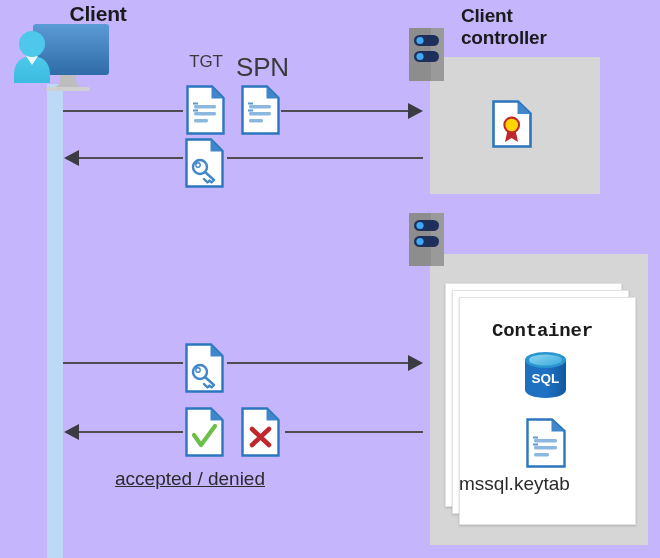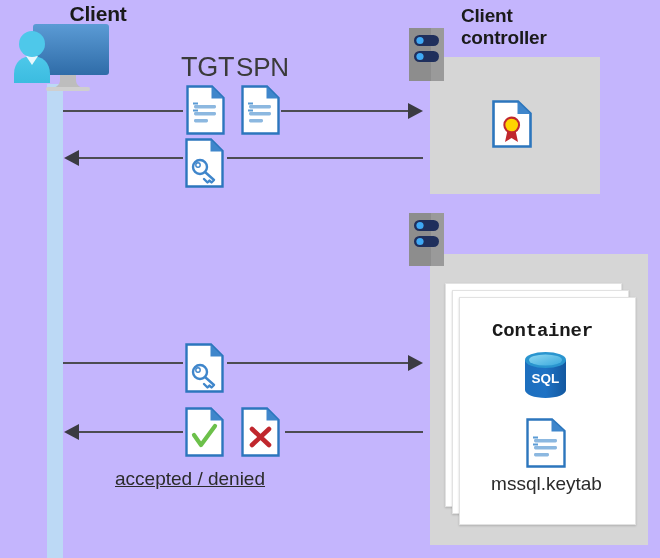--- a/index.html
+++ b/index.html
@@ -104,21 +104,21 @@
   </div>
 
   <div class="abs conn-line" style="left:63px; top:110px; width:120px;"></div>
   <div class="abs conn-line" style="left:281px; top:110px; width:130px;"></div>
   <div class="abs" style="left:408px; top:103px; width:15px; height:16px;">
     <svg class="icon-svg" width="15" height="16" viewBox="0 0 15 16">
       <path d="M0 0 L15 8 L0 16 Z" fill="#3b3b42"></path>
     </svg>
   </div>
 
-  <div class="abs heading-bold" style="left:181px; top:52px; width:50px; text-align:center; font-weight:normal; font-size:27px; color:#3a3a3a;">TGT</div>
+  <div class="abs heading-bold" style="left:181px; top:52px; width:50px; text-align:center; font-weight:normal; font-size:17px; color:#3a3a3a;">TGT</div>
   <div class="abs heading-bold" style="left:236px; top:52px; width:50px; text-align:center; font-weight:normal; font-size:26px; color:#3a3a3a;">SPN</div>
 
   <div class="abs" style="left:186px; top:85px; width:39px; height:50px;">
     <svg class="icon-svg" width="39" height="50" viewBox="0 0 39 50">
       <path d="M1.5 1.5 H26 L37.5 13 V48.5 H1.5 Z" fill="#ffffff" stroke="#2c76bd" stroke-width="2.4"></path>
       <path d="M25.5 1.5 L37.5 13.5 H25.5 Z" fill="#3f86cb"></path>
       <rect x="8" y="20" width="22" height="3.4" rx="1.4" fill="#8cb8e0"></rect>
       <rect x="8" y="27" width="22" height="3.4" rx="1.4" fill="#8cb8e0"></rect>
       <rect x="8" y="34" width="14" height="3.4" rx="1.4" fill="#8cb8e0"></rect>
       <path d="M7 18.5 h5 M7 25.5 h5" stroke="#5b9bd5" stroke-width="2"></path>
@@ -268,15 +268,15 @@
     <svg class="icon-svg" width="40" height="50" viewBox="0 0 40 50">
       <path d="M1.5 1.5 H26 L38.5 13 V48.5 H1.5 Z" fill="#ffffff" stroke="#2c76bd" stroke-width="2.4"></path>
       <path d="M25.5 1.5 L38.5 13.5 H25.5 Z" fill="#3f86cb"></path>
       <rect x="8" y="21" width="23" height="3.4" rx="1.4" fill="#8cb8e0"></rect>
       <rect x="8" y="28" width="23" height="3.4" rx="1.4" fill="#8cb8e0"></rect>
       <rect x="8" y="35" width="15" height="3.4" rx="1.4" fill="#8cb8e0"></rect>
       <path d="M7 19.5 h5 M7 26.5 h5" stroke="#5b9bd5" stroke-width="2"></path>
     </svg>
   </div>
 
-  <div class="abs label-plain" style="left:459px; top:473px; width:175px; text-align:center;">mssql.keytab</div>
+  <div class="abs label-plain" style="left:459px; top:473px; width:175px; text-align:left;">mssql.keytab</div>
 
 </div>
 
 </body></html>

